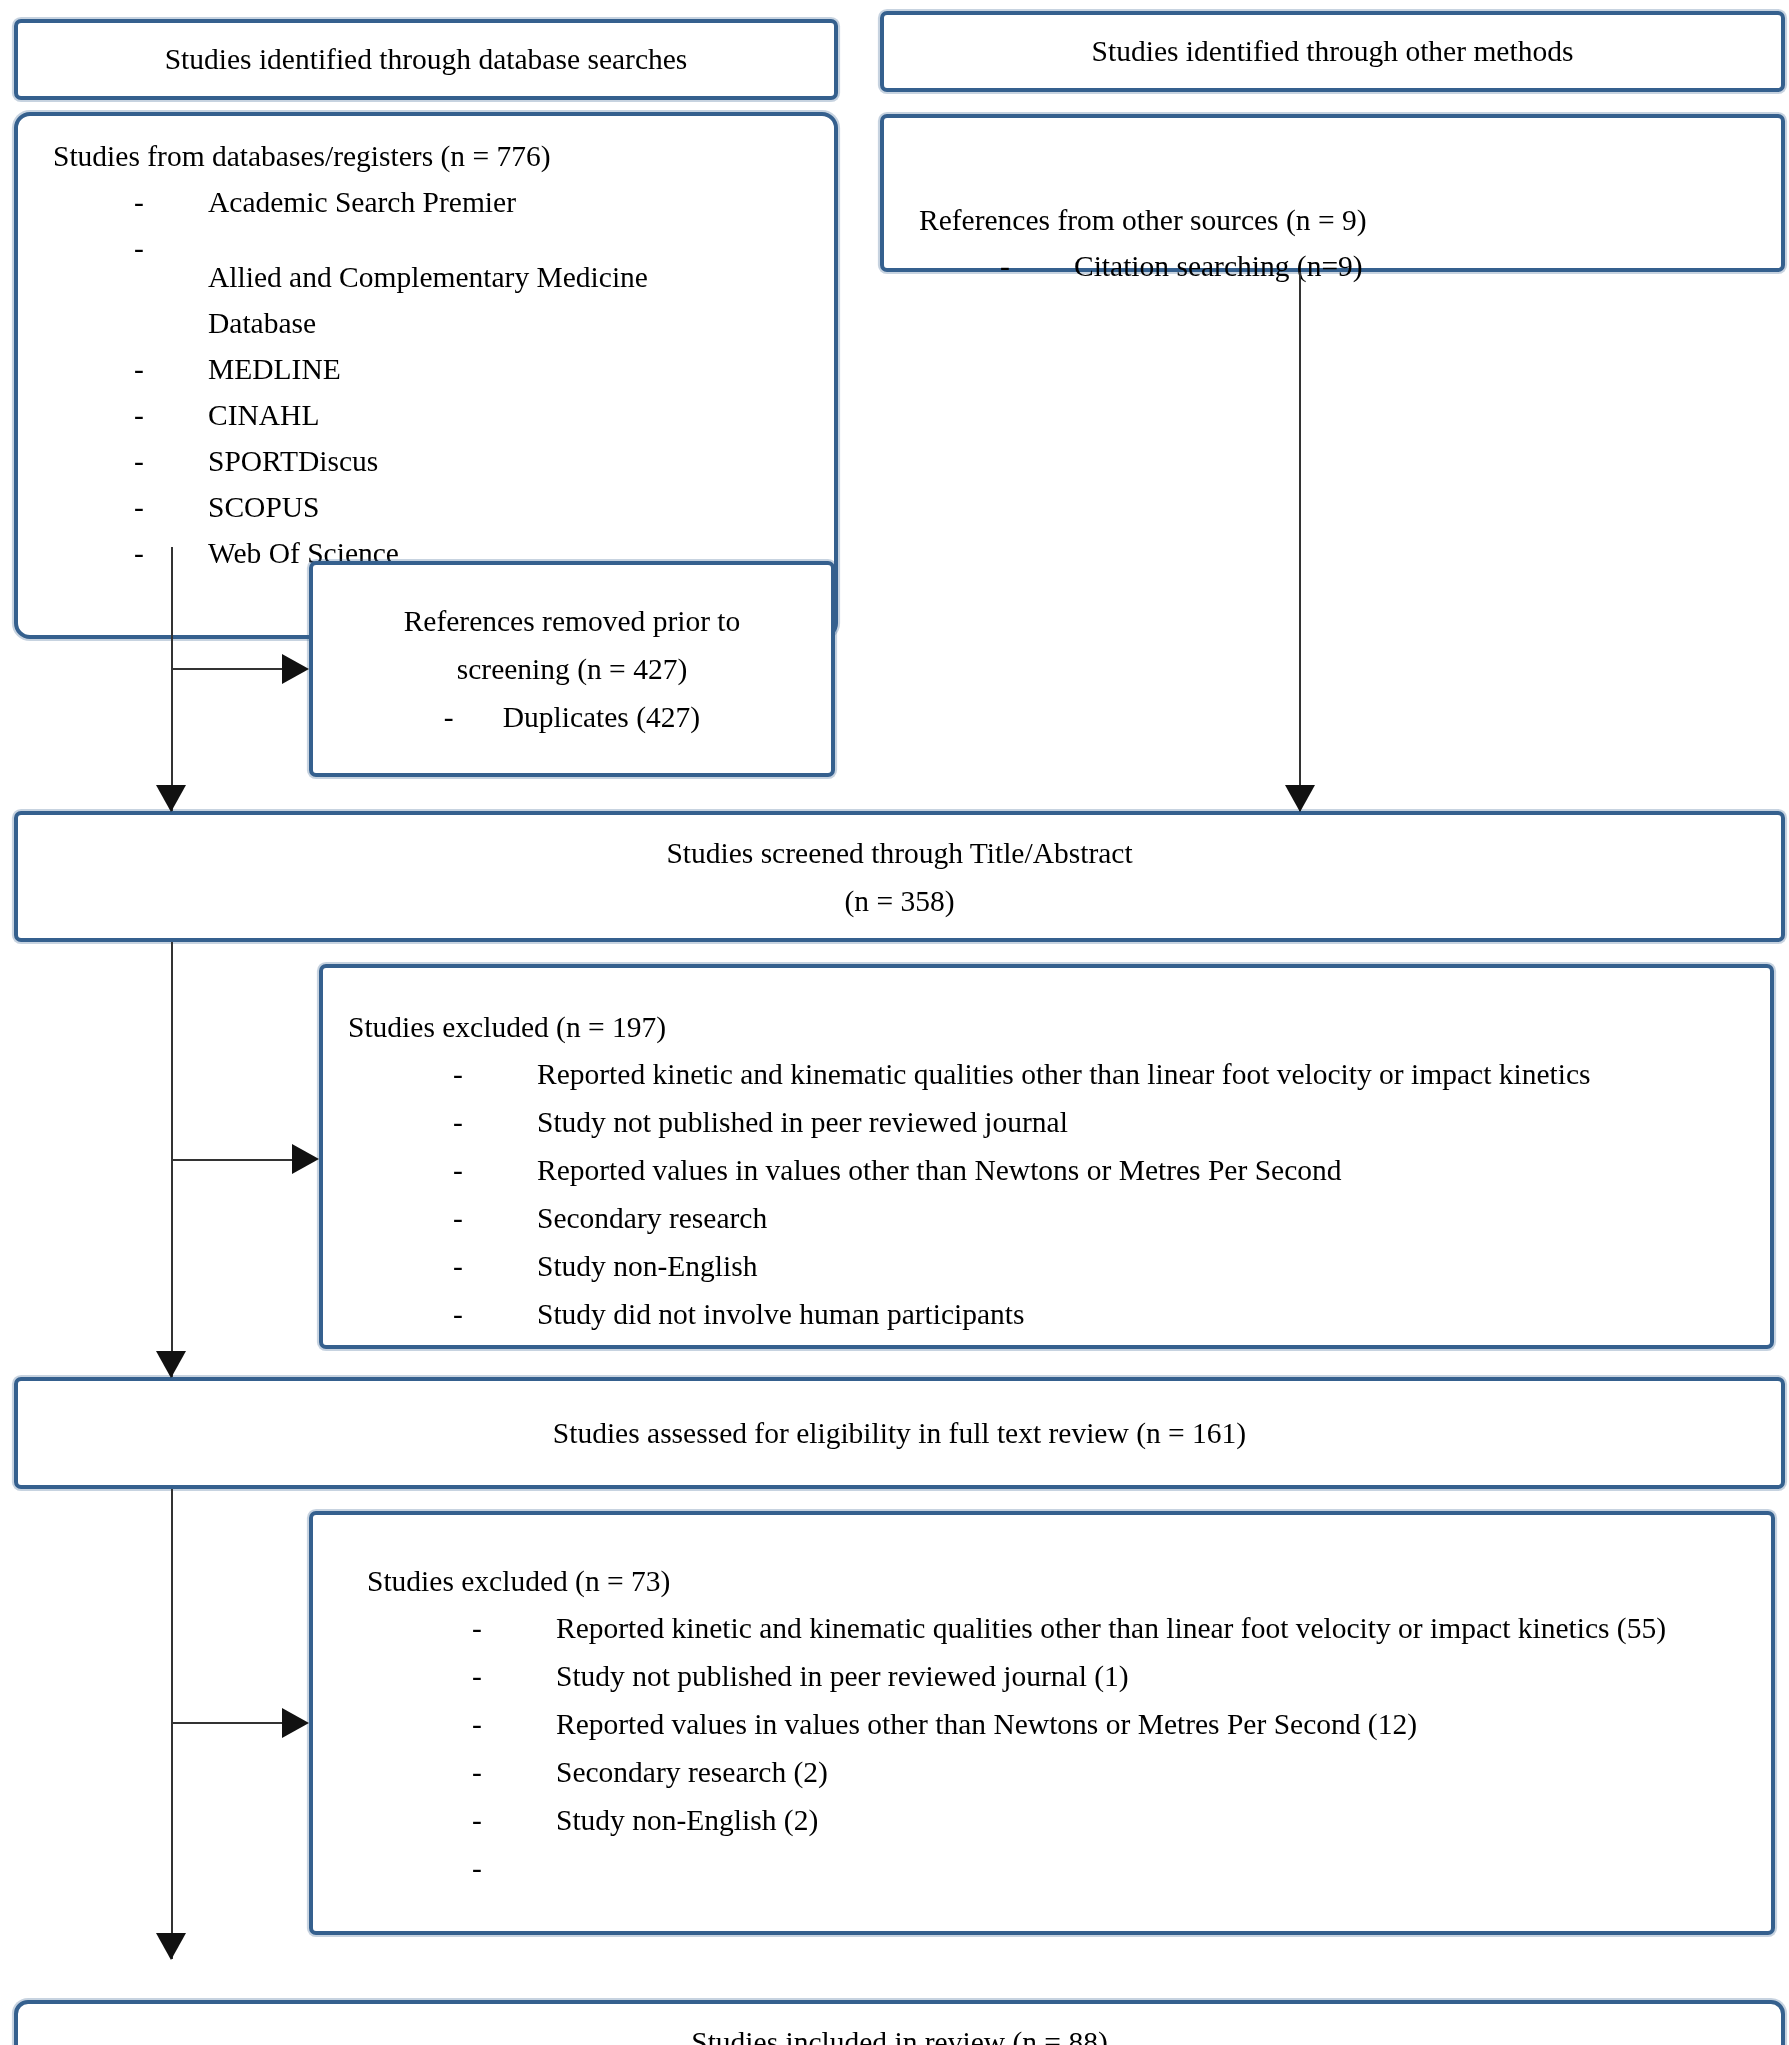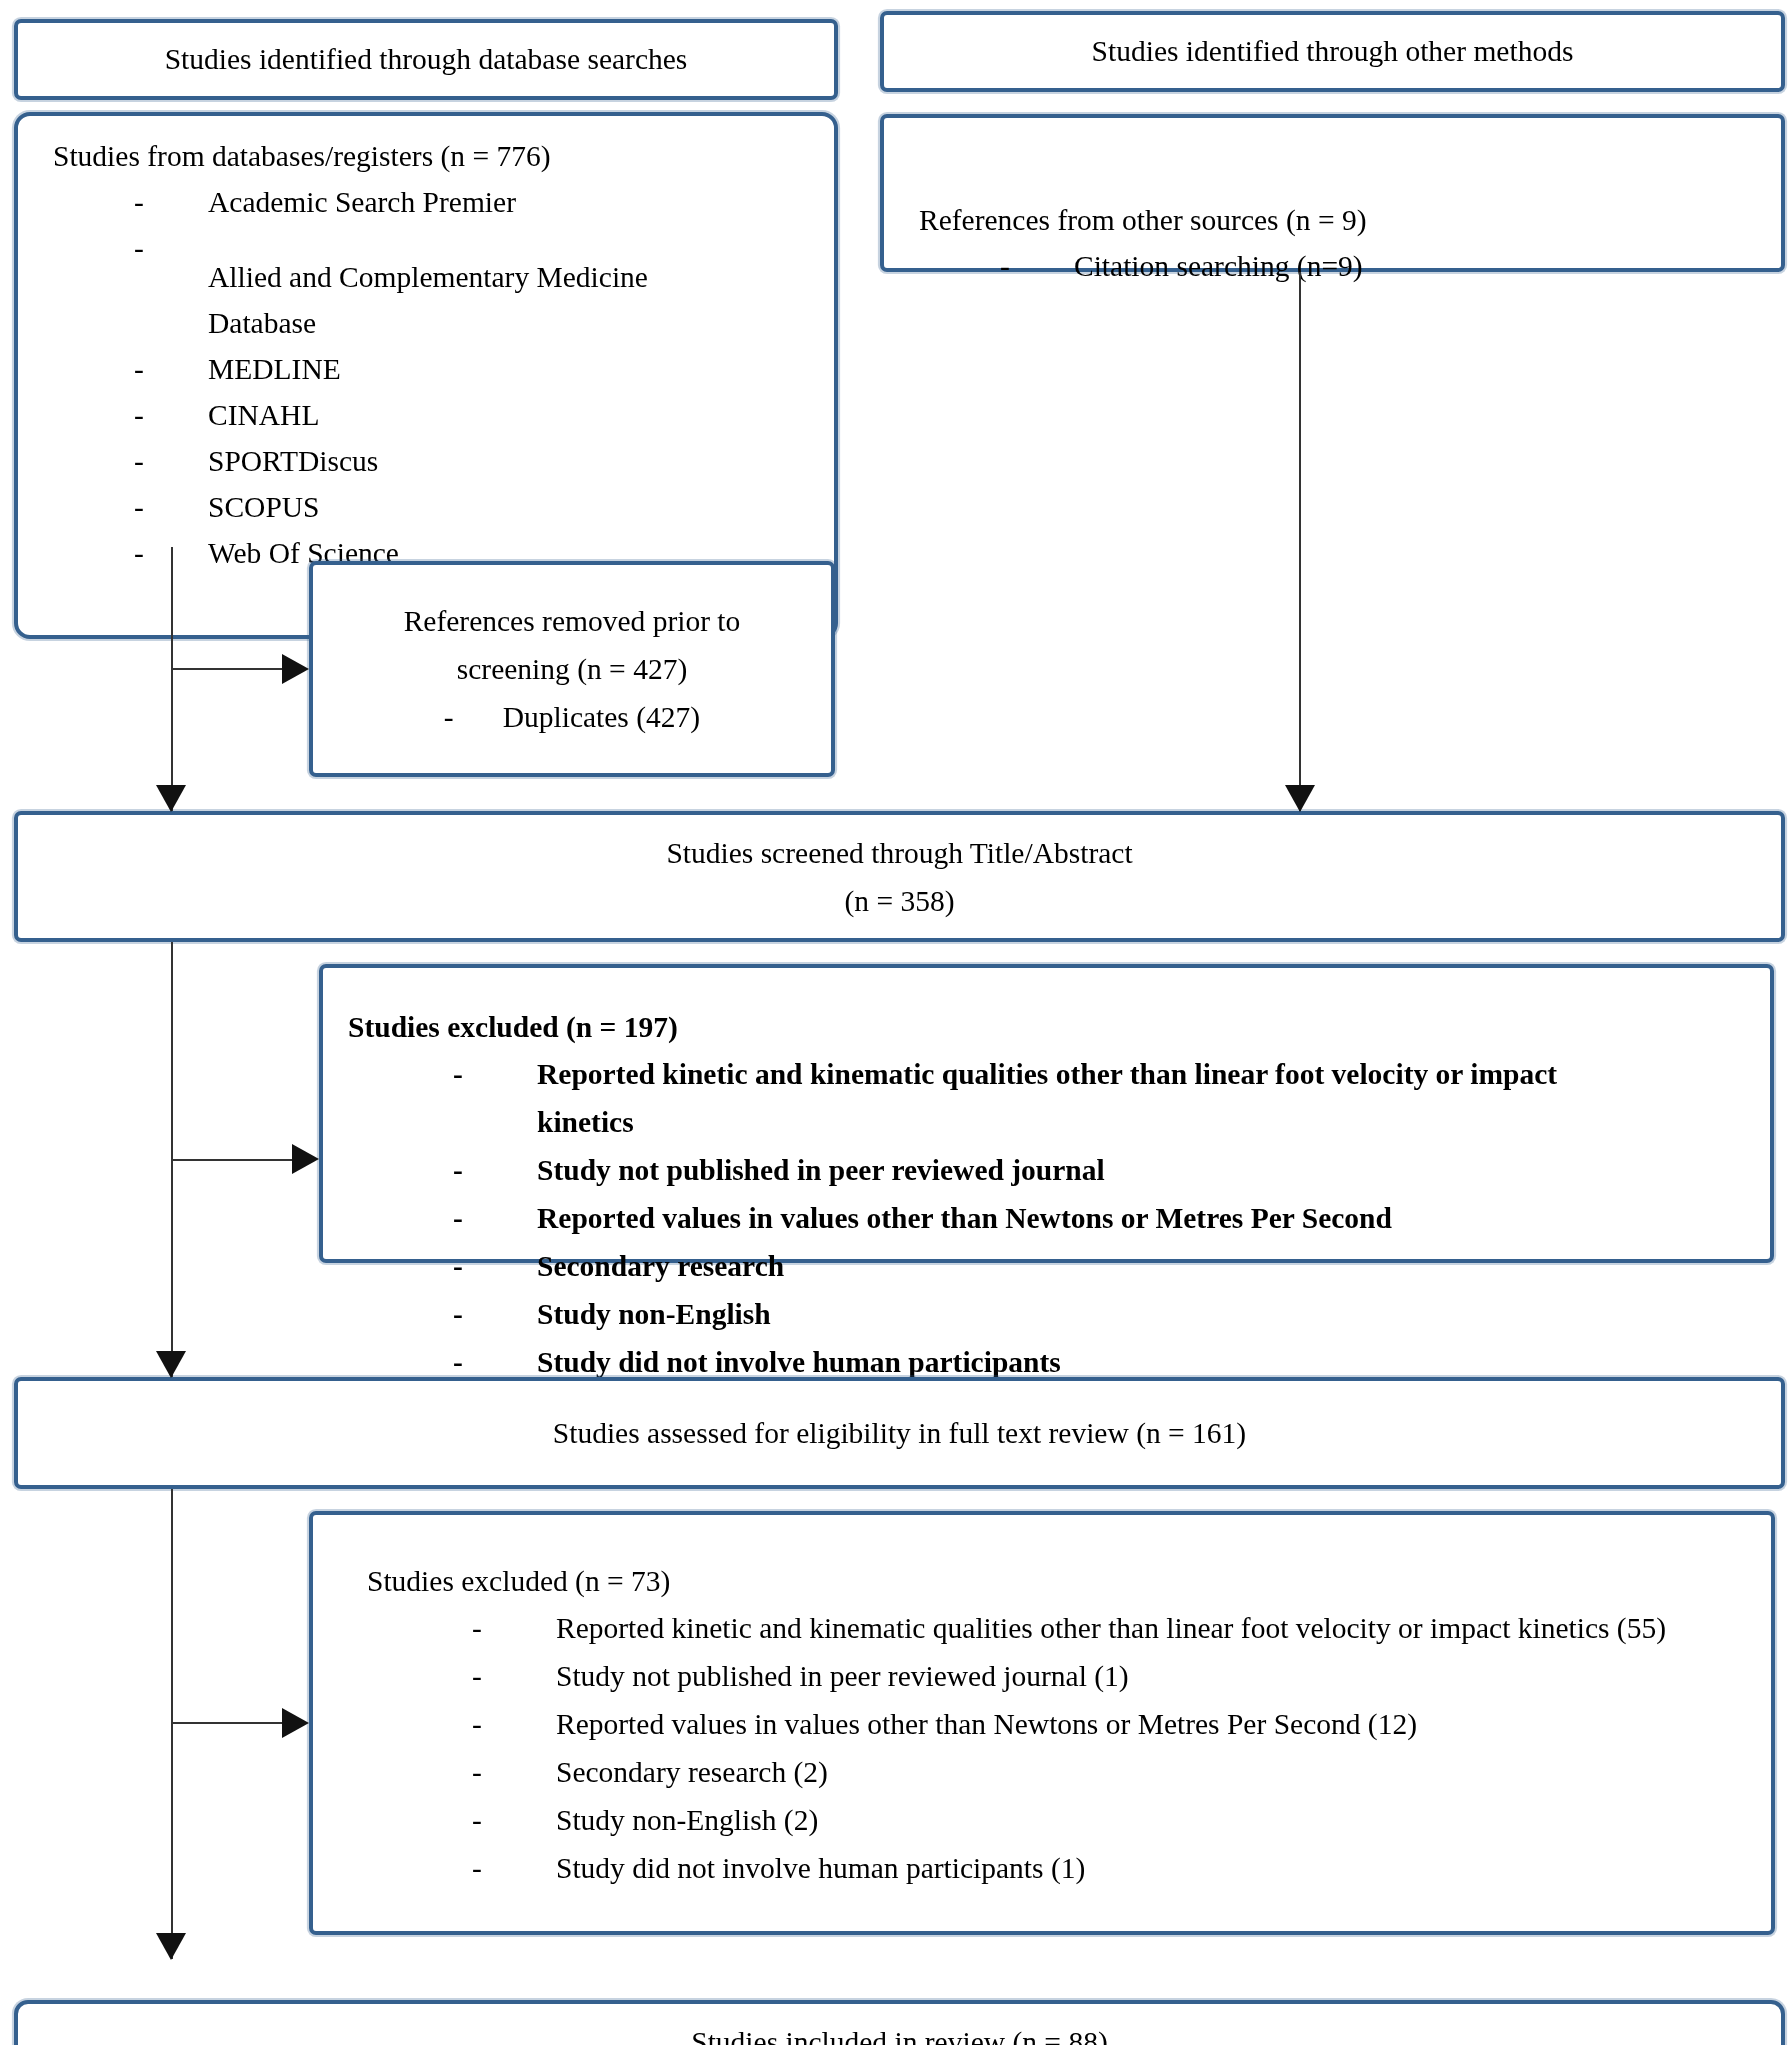--- a/index.html
+++ b/index.html
@@ -122,21 +122,21 @@
       <span class="dash">-</span>
       <span class="btxt">Duplicates (427)</span>
     </div>
   </div>
 
   <div class="box center-col" style="left:14px;top:811px;width:1771px;height:131px;">
     <div>Studies screened through Title/Abstract</div>
     <div>(n = 358)</div>
   </div>
 
-  <div class="box" style="left:319px;top:964px;width:1455px;height:299px;font-weight:bold;">
+  <div class="box" style="left:319px;top:964px;width:1455px;height:385px;">
     <div class="excl-pad">
       <div class="title-line">Studies excluded (n = 197)</div>
       <div class="bullet indent-150">
         <span class="dash">-</span>
         <span class="btxt narrow-excl">Reported kinetic and kinematic qualities other than linear foot velocity or impact kinetics</span>
       </div>
       <div class="bullet indent-150">
         <span class="dash">-</span>
         <span class="btxt">Study not published in peer reviewed journal</span>
       </div>
@@ -181,21 +181,20 @@
       <div class="bullet indent-150">
         <span class="dash">-</span>
         <span class="btxt">Secondary research (2)</span>
       </div>
       <div class="bullet indent-150">
         <span class="dash">-</span>
         <span class="btxt">Study non-English (2)</span>
       </div>
       <div class="bullet indent-150">
         <span class="dash">-</span>
-        <span class="btxt">Study did not involve human participants (1)</span>
       </div>
     </div>
   </div>
 
   <div class="box center-col" style="left:14px;top:2000px;width:1771px;height:83px;border-radius:14px;">
     <div>Studies included in review (n = 88)</div>
   </div>
 
   <div class="vline" style="left:171px;top:547px;height:264px;"></div>
   <div class="arrow-down" style="left:156px;top:785px;"></div>

